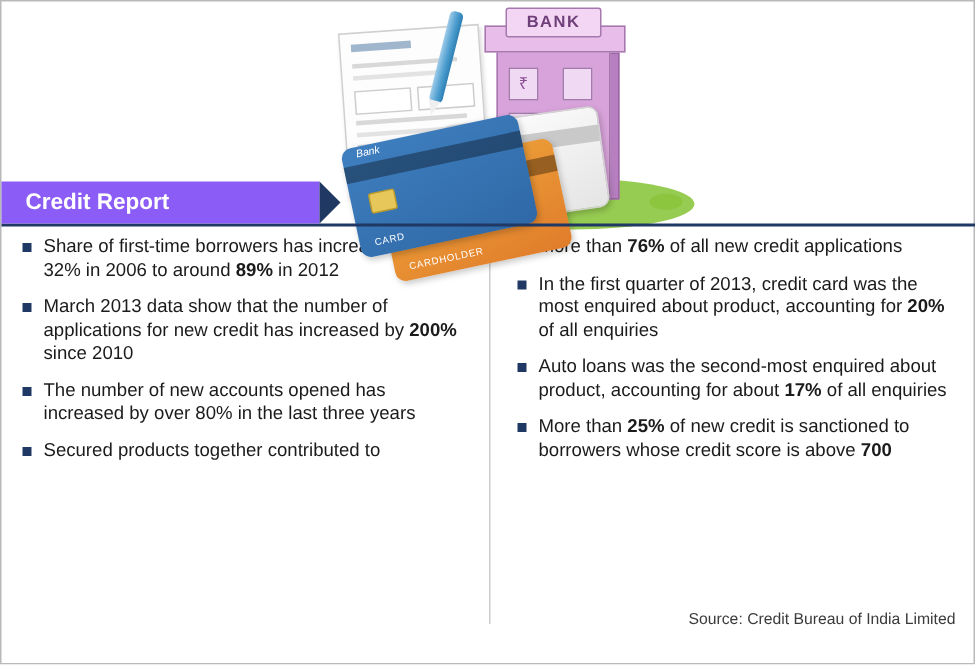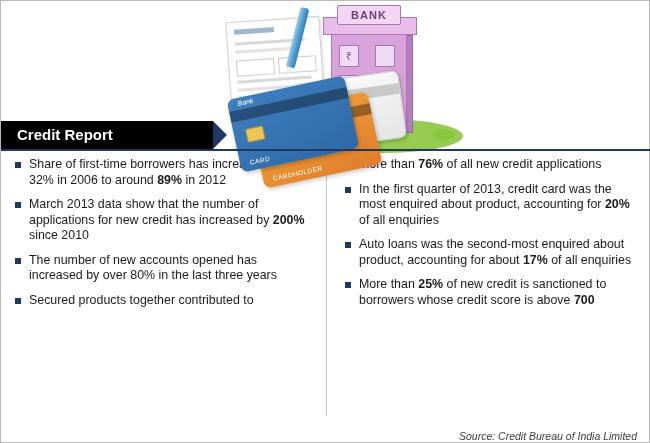--- a/index.html
+++ b/index.html
@@ -232,21 +232,21 @@
     border-radius: 10px 10px 0 0;
   }
 
   
   .banner {
     position: absolute;
     left: 0;
     top: 120px;
     width: 212px;
     height: 28px;
-    background: #000000;
+    background: #8b5cf6;
     z-index: 10;
   }
   .banner:after {
     content: "";
     position: absolute;
     right: -14px;
     top: 0;
     width: 0;
     height: 0;
     border-top: 14px solid transparent;
@@ -309,23 +309,22 @@
     width: 6px;
     height: 6px;
     background: #1f3864;
   }
   ul.bullets li b { font-weight: bold; }
 
   
   .source {
     position: absolute;
     right: 12px;
-    bottom: 0;
+    bottom: 23px;
     font-size: 10.5px;
-    font-style: italic;
     color: #3b3b3b;
   }
 </style>
 </head>
 <body>
 
 <div class="infographic" data-name="infographic-card">
 
   <div class="illustration" data-name="illustration">
 

